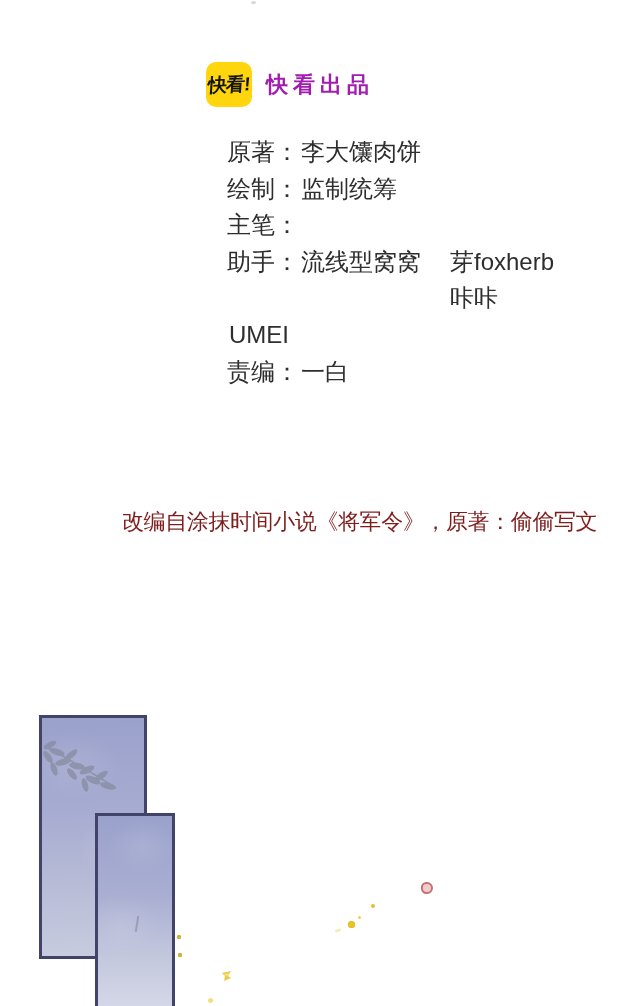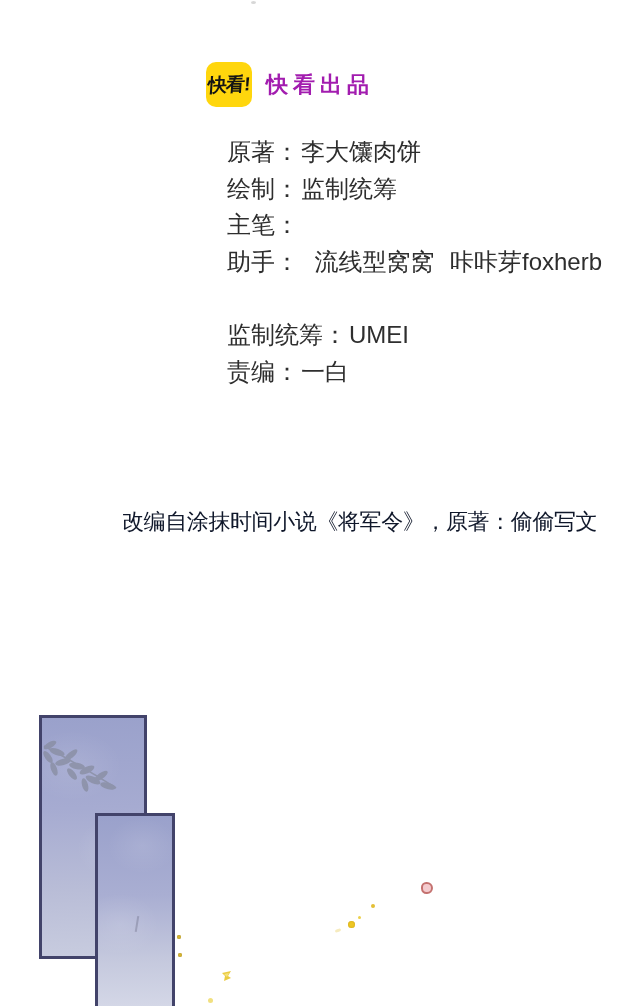--- a/index.html
+++ b/index.html
@@ -27,26 +27,26 @@
   }
   .brand-title{font-size:22px;font-weight:bold;letter-spacing:5px;color:#a21caf;white-space:nowrap;}
 
   
   .credits{position:absolute;left:204px;top:134px;margin-left:23px;}
   .credit-row{display:flex;height:36.6px;align-items:center;font-size:24px;white-space:nowrap;}
   .c-label{flex:none;}
   .c-value{flex:none;margin-left:2px;}
   .credit-row.assistants{height:73.2px;align-items:flex-start;}
   .assistants .c-label{line-height:36.6px;text-align:center;}
-  .a-col{display:flex;flex-direction:row;margin-left:2px;justify-content:center;}
+  .a-col{display:flex;flex-direction:column;margin-left:2px;}
   .a-col span{height:36.6px;line-height:36.6px;display:block;}
   .a-col1{width:147px;}
 
   
-  .adaptation{position:absolute;left:122px;top:507px;margin:0;font-size:22px;letter-spacing:-0.4px;white-space:nowrap;color:#0f172a;}
+  .adaptation{position:absolute;left:122px;top:507px;margin:0;font-size:22px;letter-spacing:-0.4px;white-space:nowrap;color:#7f1d1d;}
 
   
   .panel{position:absolute;box-sizing:border-box;border:3px solid #42436a;}
   .panel-back{
     left:39px;top:715px;width:108px;height:244px;
     background:
       radial-gradient(70px 50px at 30% 20%, rgba(255,255,255,.10), rgba(255,255,255,0) 70%),
       radial-gradient(60px 45px at 75% 55%, rgba(255,255,255,.12), rgba(255,255,255,0) 70%),
       linear-gradient(178deg,#9aa1cb 0%,#a6abd1 38%,#b9bdd7 72%,#c8ccdf 100%);
   }
@@ -102,26 +102,25 @@
     </div>
     <div class="credit-row">
       <span class="c-label">主笔：</span>
     </div>
     <div class="credit-row assistants">
       <span class="c-label">助手：</span>
       <div class="a-col a-col1">
         <span>流线型窝窝</span>
       </div>
       <div class="a-col">
+        <span>芽foxherb</span>
         <span>咔咔</span>
-        <span>芽foxherb</span>
       </div>
     </div>
     <div class="credit-row">
-      <span class="c-label">监制统筹：</span>
       <span class="c-value">UMEI</span>
     </div>
     <div class="credit-row">
       <span class="c-label">责编：</span>
       <span class="c-value">一白</span>
     </div>
   </section>
 
   <p class="adaptation">改编自涂抹时间小说《将军令》，原著：偷偷写文</p>
 

